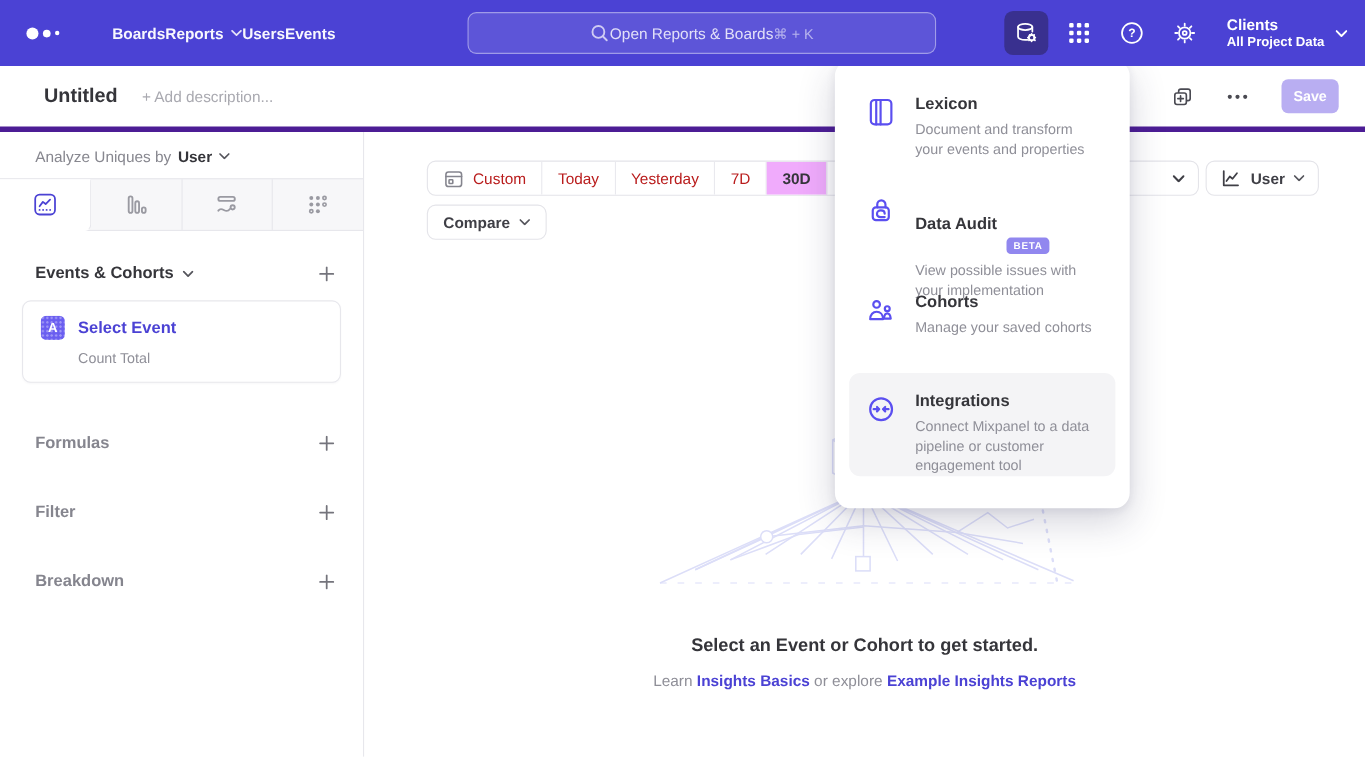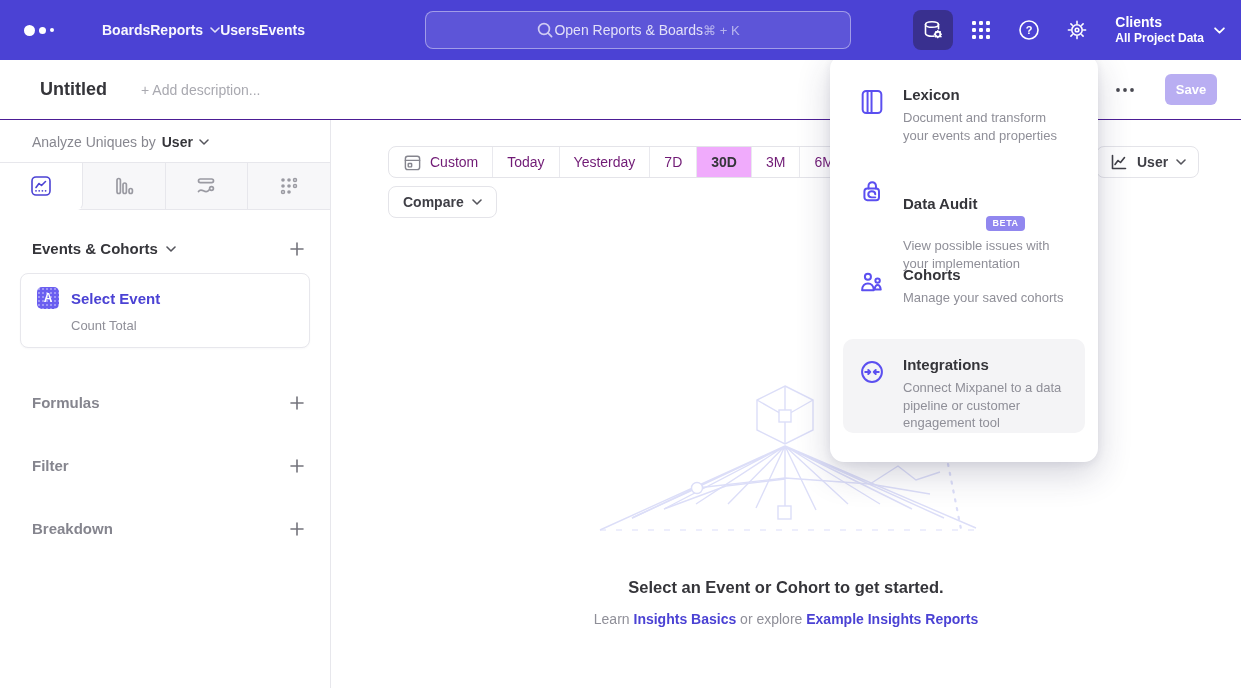--- a/index.html
+++ b/index.html
@@ -32,21 +32,21 @@
   .nav-right { position:absolute; right:16px; top:0; height:60px; display:flex; align-items:center; gap:8px; }
   .iconbtn { width:40px; height:40px; border-radius:8px; display:flex; align-items:center; justify-content:center; cursor:pointer; }
   .iconbtn.active { background:#39308f; }
   .account { display:flex; align-items:center; gap:10px; margin-left:10px; cursor:pointer; }
   .account .org { color:#fff; font-weight:700; font-size:14px; line-height:1.25; }
   .account .proj { color:#fff; font-weight:700; font-size:12px; line-height:1.25; }
 
   
   .rheader {
     position:absolute; top:60px; left:0; width:1241px; height:60px; background:#fff;
-    display:flex; align-items:center; border-bottom:1px solid #4c1d95; z-index:10;gap:12px;
+    display:flex; align-items:center; border-bottom:5px solid #4c1d95; z-index:10;
   }
   .rtitle { margin-left:40px; font-size:18px; font-weight:700; color:#35353a; cursor:text; }
   .rdesc { margin-left:22px; font-size:14px; color:#a9a9b0; cursor:text; }
   .rheader-right { margin-left:auto; margin-right:24px; display:flex; align-items:center; gap:30px; }
   .hicon { cursor:pointer; color:#4a4a52; display:flex; }
   .savebtn {
     width:52px; height:31px; background:#b9aef2; color:#fff; border:none; border-radius:6px;
     font-family:inherit; font-size:13px; font-weight:600; cursor:pointer;
   }
 
@@ -75,21 +75,21 @@
   .event-title { color:#4b42d4; font-size:15px; font-weight:600; }
   .event-sub { color:#8f8f98; font-size:13px; margin:9px 0 0 34px; }
   .side-section { display:flex; align-items:center; padding:0 26px 0 32px; margin-top:46px; }
   .side-section .label { color:#85858e; font-size:15px; font-weight:600; }
 
   
   .rangebar {
     position:absolute; left:388px; top:146px; height:32px; display:flex; align-items:stretch;
     border:1px solid #e4e4e9; border-radius:8px; background:#fff; overflow:hidden; z-index:1;
   }
-  .range { display:flex; align-items:center; gap:8px; padding:0 14px; font-size:14px; color:#701a75;
+  .range { display:flex; align-items:center; gap:8px; padding:0 14px; font-size:14px; color:#b91c1c;
     border-right:1px solid #e9e9ee; cursor:pointer; white-space:nowrap; }
   .range:last-child { border-right:none; }
   .range.selected { background:#f0abfc; color:#35353a; font-weight:600; }
   .comparebtn {
     position:absolute; left:388px; top:186px; height:32px; padding:0 14px;
     border:1px solid #e4e4e9; border-radius:8px; background:#fff; display:flex; align-items:center; gap:8px;
     font-size:14px; font-weight:600; color:#3f3f46; cursor:pointer; z-index:1;
   }
   .hidden-dd {
     position:absolute; left:992px; top:146px; width:98px; height:32px;
@@ -106,21 +106,21 @@
   .watermark { position:absolute; left:580px; top:368px; z-index:0; pointer-events:none; }
 
   
   .empty { position:absolute; left:331px; right:0; top:578px; text-align:center; z-index:2; }
   .empty-headline { font-size:16.5px; font-weight:700; color:#35353a; }
   .empty-links { margin-top:14px; font-size:14px; color:#8f8f98; }
   .empty-links .link { color:#4b42d4; font-weight:600; cursor:pointer; }
 
   
   .popover {
-    position:absolute; left:830px; top:55px; width:268px; height:407px; background:#fff;
+    position:absolute; left:759px; top:55px; width:268px; height:407px; background:#fff;
     border-radius:14px; box-shadow:0 12px 34px rgba(40,40,80,.20), 0 2px 8px rgba(40,40,80,.08);
     z-index:20; padding:14px 13px; display:flex; flex-direction:column;
   }
   .pop-item { display:flex; gap:17px; padding:17px 15px 0 15px; height:90px; cursor:pointer; border-radius:10px; }
   .pop-item.highlight { background:#f4f4f6; height:94px; }
   .pop-icon { width:28px; flex:0 0 28px; color:#5b4ff0; padding-top:2px; }
   .pop-title-row { display:flex; align-items:center; gap:9px; }
   .pop-title { font-size:15px; font-weight:700; color:#35353a; }
   .beta-badge {
     background:#9187ef; color:#fff; font-size:9px; font-weight:700; letter-spacing:.6px;

